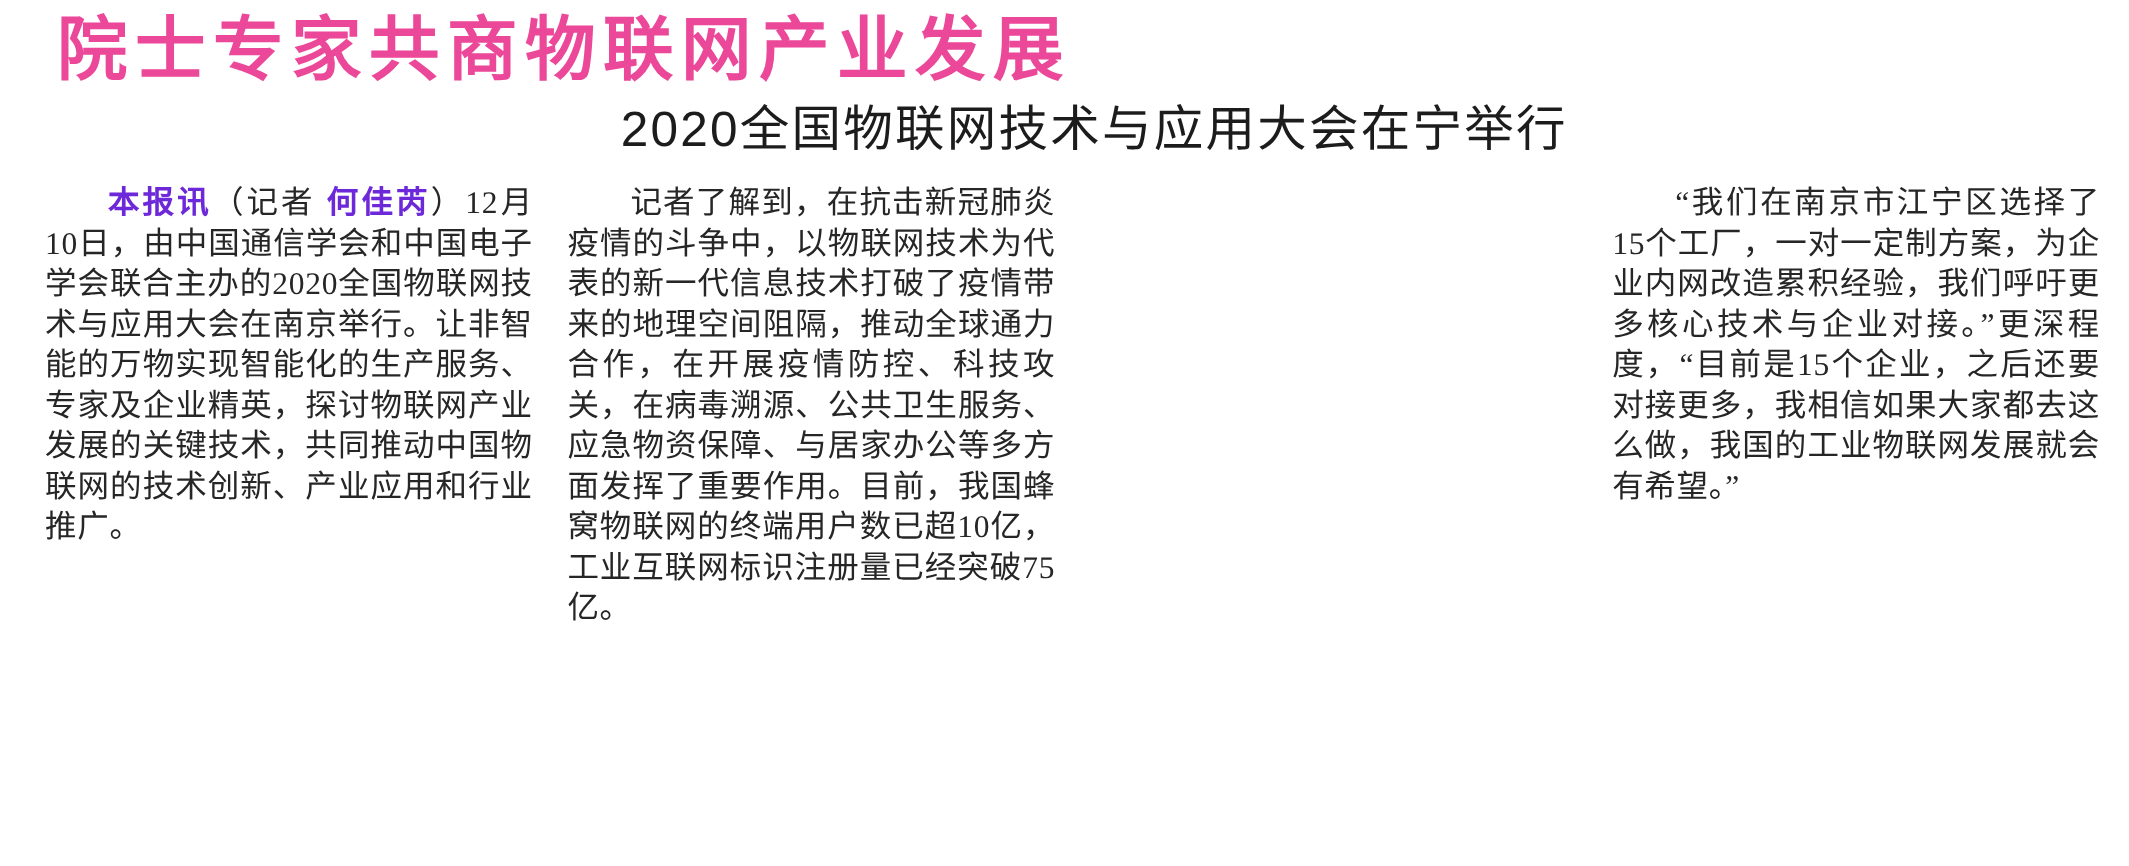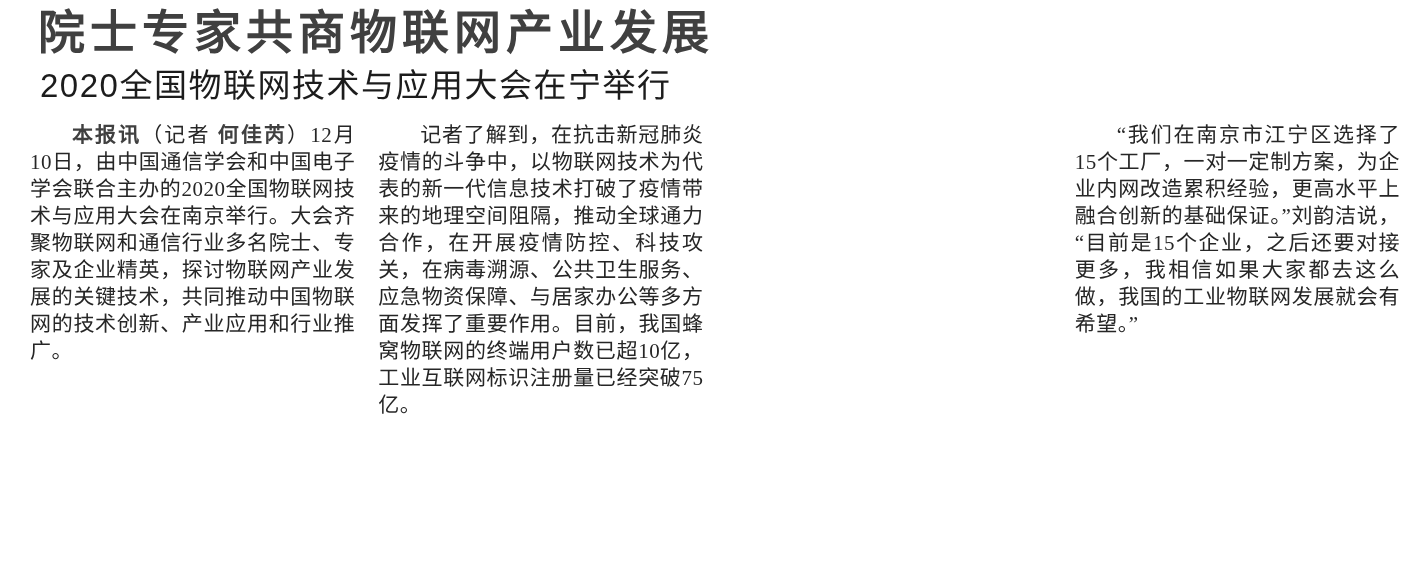--- a/index.html
+++ b/index.html
@@ -19,32 +19,33 @@
     background: #ffffff;
     position: relative;
   }
   .headline {
     margin: 8px 0 0 38px;
     font-family: "Liberation Sans", "DejaVu Sans", sans-serif;
     font-weight: 900;
     font-size: 47px;
     line-height: 50px;
     letter-spacing: 5px;
-    color: #404040;
+    color: #ec4899;
     white-space: nowrap;
   }
   .subheadline {
     margin: 10px 0 0 40px;
     font-family: "Liberation Sans", "DejaVu Sans", sans-serif;
     font-weight: 400;
     font-size: 33px;
     line-height: 36px;
     letter-spacing: 1.5px;
     color: #1c1c1c;
     white-space: nowrap;
+    text-align: center;
   }
   .body-columns {
     margin: 18px 19px 0 30px;
     display: grid;
     grid-template-columns: repeat(4, 1fr);
     column-gap: 23px;
   }
   .col {
     min-width: 0;
   }
@@ -55,36 +56,36 @@
     text-align: justify;
     text-justify: inter-character;
     color: #262626;
     letter-spacing: 0.5px;
   }
   .para.indent {
     text-indent: 2em;
   }
   .bold {
     font-weight: bold;
-    color: #404040;
+    color: #6d28d9;
     margin-top: 43px;
   }
 </style>
 </head>
 <body>
 
 <div class="page">
   <h1 class="headline">院士专家共商物联网产业发展</h1>
   <h2 class="subheadline">2020全国物联网技术与应用大会在宁举行</h2>
   <div class="body-columns" id="columns">
       <div class="col">
-        <p class="para indent"><span class="bold">本报讯</span><span>（记者 </span><span class="bold">何佳芮</span><span>）12月10日，由中国通信学会和中国电子学会联合主办的2020全国物联网技术与应用大会在南京举行。大会齐聚物联网和通信行业多名院士、专家及企业精英，探讨物联网产业发展的关键技术，共同推动中国物联网的技术创新、产业应用和行业推广。</span></p>
+        <p class="para indent"><span class="bold">本报讯</span><span>（记者 </span><span class="bold">何佳芮</span><span>）12月10日，由中国通信学会和中国电子学会联合主办的2020全国物联网技术与应用大会在南京举行。让非智能的万物实现智能化的生产服务、专家及企业精英，探讨物联网产业发展的关键技术，共同推动中国物联网的技术创新、产业应用和行业推广。</span></p>
       </div>
       <div class="col">
         <p class="para indent"><span>记者了解到，在抗击新冠肺炎疫情的斗争中，以物联网技术为代表的新一代信息技术打破了疫情带来的地理空间阻隔，推动全球通力合作，在开展疫情防控、科技攻关，在病毒溯源、公共卫生服务、应急物资保障、与居家办公等多方面发挥了重要作用。目前，我国蜂窝物联网的终端用户数已超10亿，工业互联网标识注册量已经突破75亿。</span></p>
       </div>
       <div class="col">
       </div>
       <div class="col">
-        <p class="para indent"><span>“我们在南京市江宁区选择了15个工厂，一对一定制方案，为企业内网改造累积经验，更高水平上融合创新的基础保证。”刘韵洁说，“目前是15个企业，之后还要对接更多，我相信如果大家都去这么做，我国的工业物联网发展就会有希望。”</span></p>
+        <p class="para indent"><span>“我们在南京市江宁区选择了15个工厂，一对一定制方案，为企业内网改造累积经验，我们呼吁更多核心技术与企业对接。”更深程度，“目前是15个企业，之后还要对接更多，我相信如果大家都去这么做，我国的工业物联网发展就会有希望。”</span></p>
       </div>
     </div>
 </div>
 
 </body></html>

